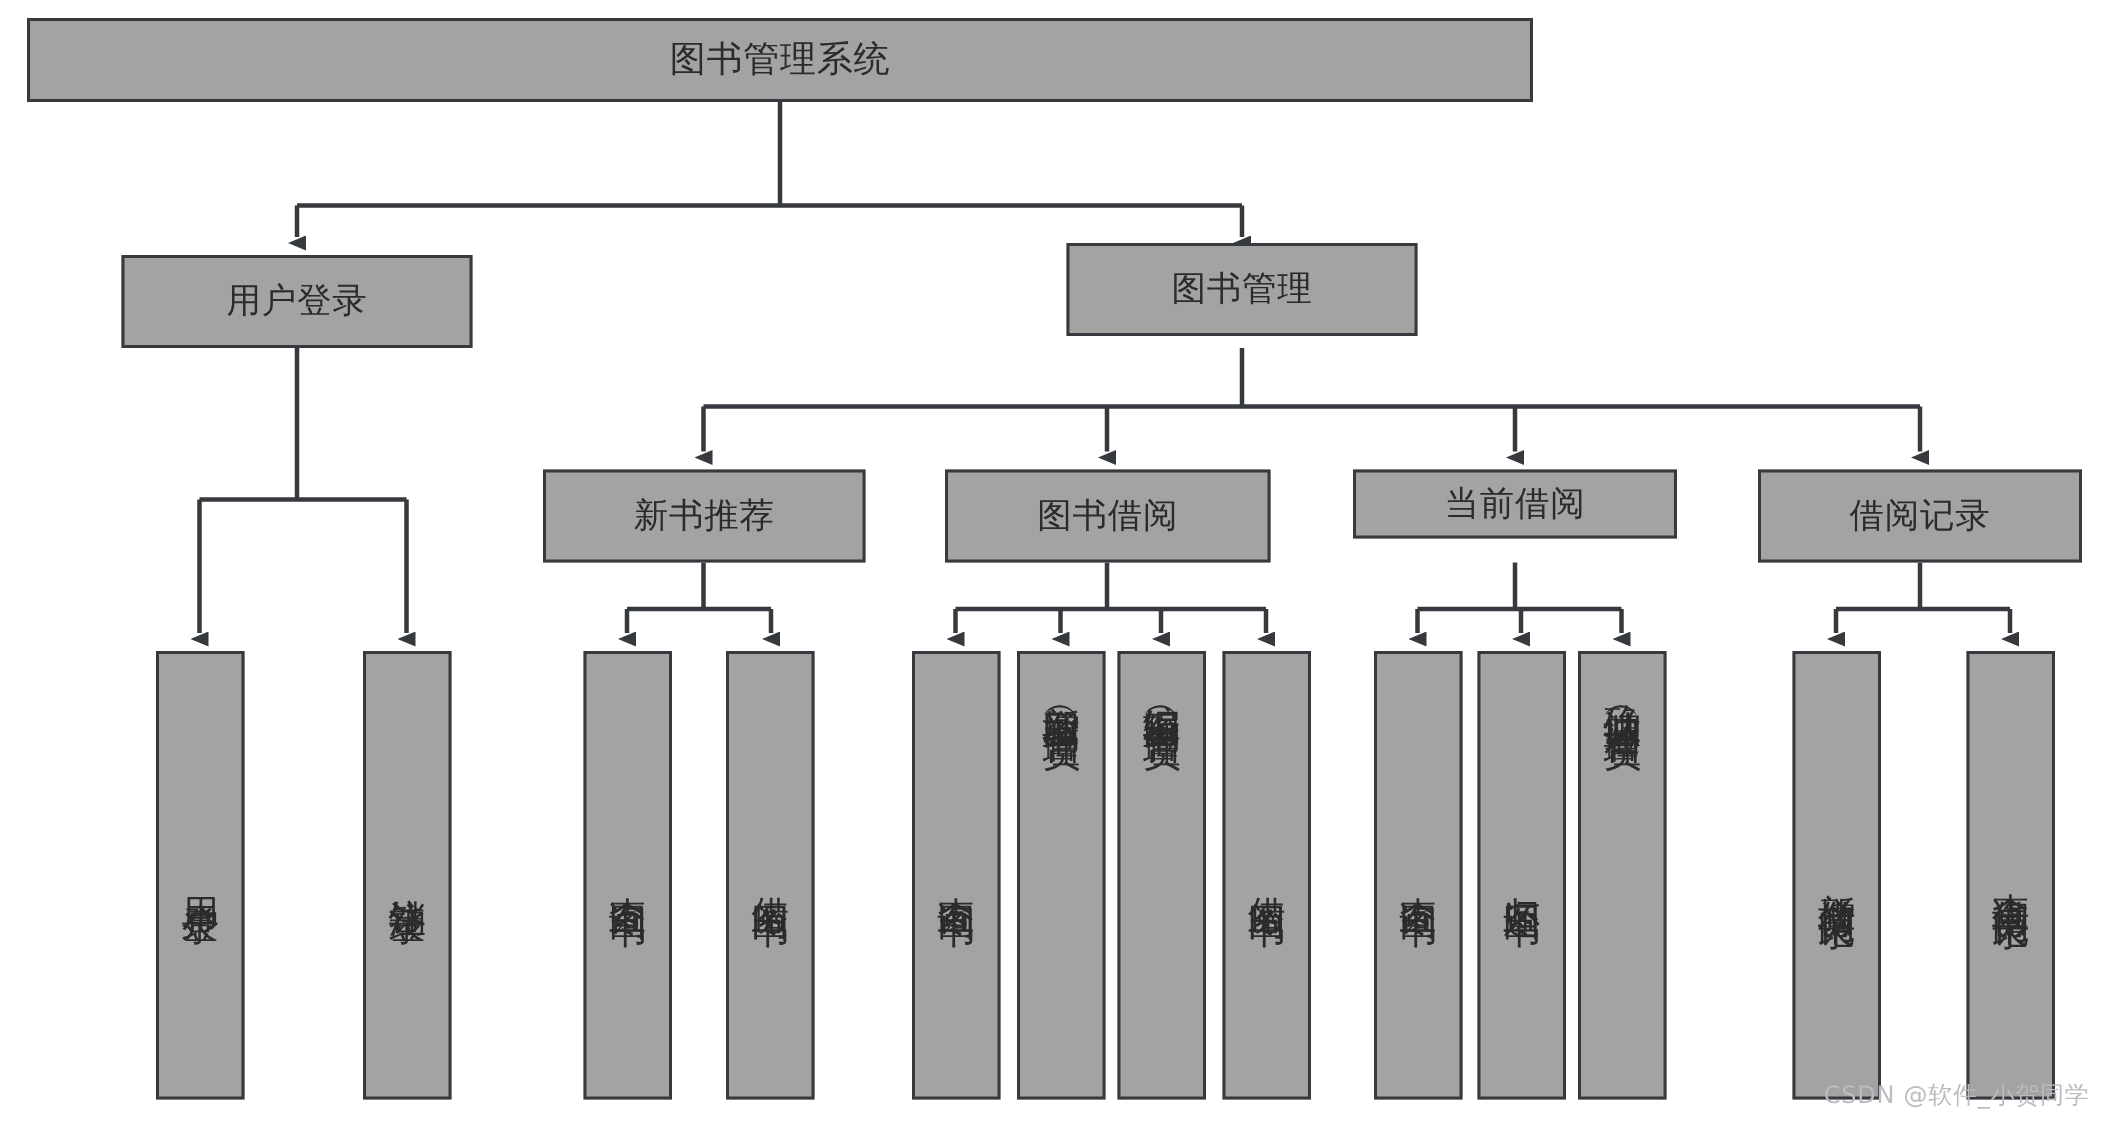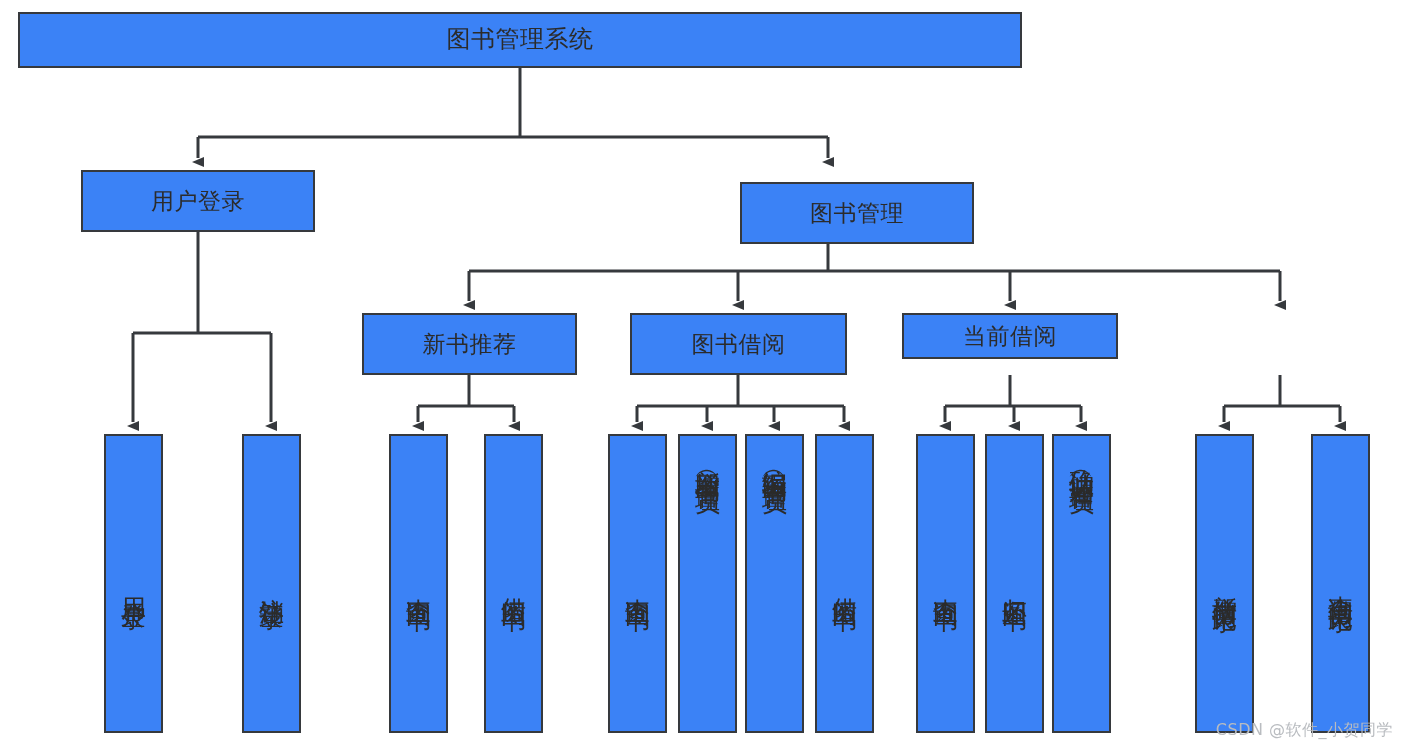--- a/index.html
+++ b/index.html
@@ -24,21 +24,21 @@
     left: 0;
     top: 0;
     width: 1405px;
     height: 747px;
     pointer-events: none;
   }
   
   .node {
     position: absolute;
     box-sizing: border-box;
-    background: #3b82f6;
+    background: #a3a3a3;
     border: 2px solid #36393d;
     display: flex;
     align-items: center;
     justify-content: center;
     color: #2b2b2b;
   }
   .node.level1 { border-width: 2px; }
   .node-label {
     display: block;
     line-height: 1.05;
@@ -137,36 +137,39 @@
   </svg>
 
   <div class="node level1 h-node" style="left:18px; top:12px; width:1004px; height:56px;">
     <span class="node-label">图书管理系统</span>
   </div>
 
   <div class="node h-node" style="left:81px; top:170px; width:234px; height:62px;">
     <span class="node-label">用户登录</span>
   </div>
 
-  <div class="node h-node" style="left:711px; top:182px; width:234px; height:62px;margin-left:29px;">
+  <div class="node h-node" style="left:711px; top:162px; width:234px; height:62px;">
     <span class="node-label">图书管理</span>
   </div>
 
   <div class="node h-node" style="left:630px; top:313px; width:217px; height:62px;">
     <span class="node-label">图书借阅</span>
   </div>
 
   <div class="node h-node" style="left:362px; top:313px; width:215px; height:62px;">
     <span class="node-label">新书推荐</span>
   </div>
 
   <div class="node h-node" style="left:902px; top:313px; width:216px; height:46px;">
     <span class="node-label">当前借阅</span>
   </div>
 
+  <div class="node h-node" style="left:1172px; top:313px; width:216px; height:62px;">
+    <span class="node-label">借阅记录</span>
+  </div>
 
   <div class="node v-node short" style="left:104px; top:434px; width:59px; height:299px;">
     <span class="node-label">用户登录</span>
   </div>
 
   <div class="node v-node short" style="left:242px; top:434px; width:59px; height:299px;">
     <span class="node-label">注销登录</span>
   </div>
 
   <div class="node v-node short" style="left:389px; top:434px; width:59px; height:299px;">

